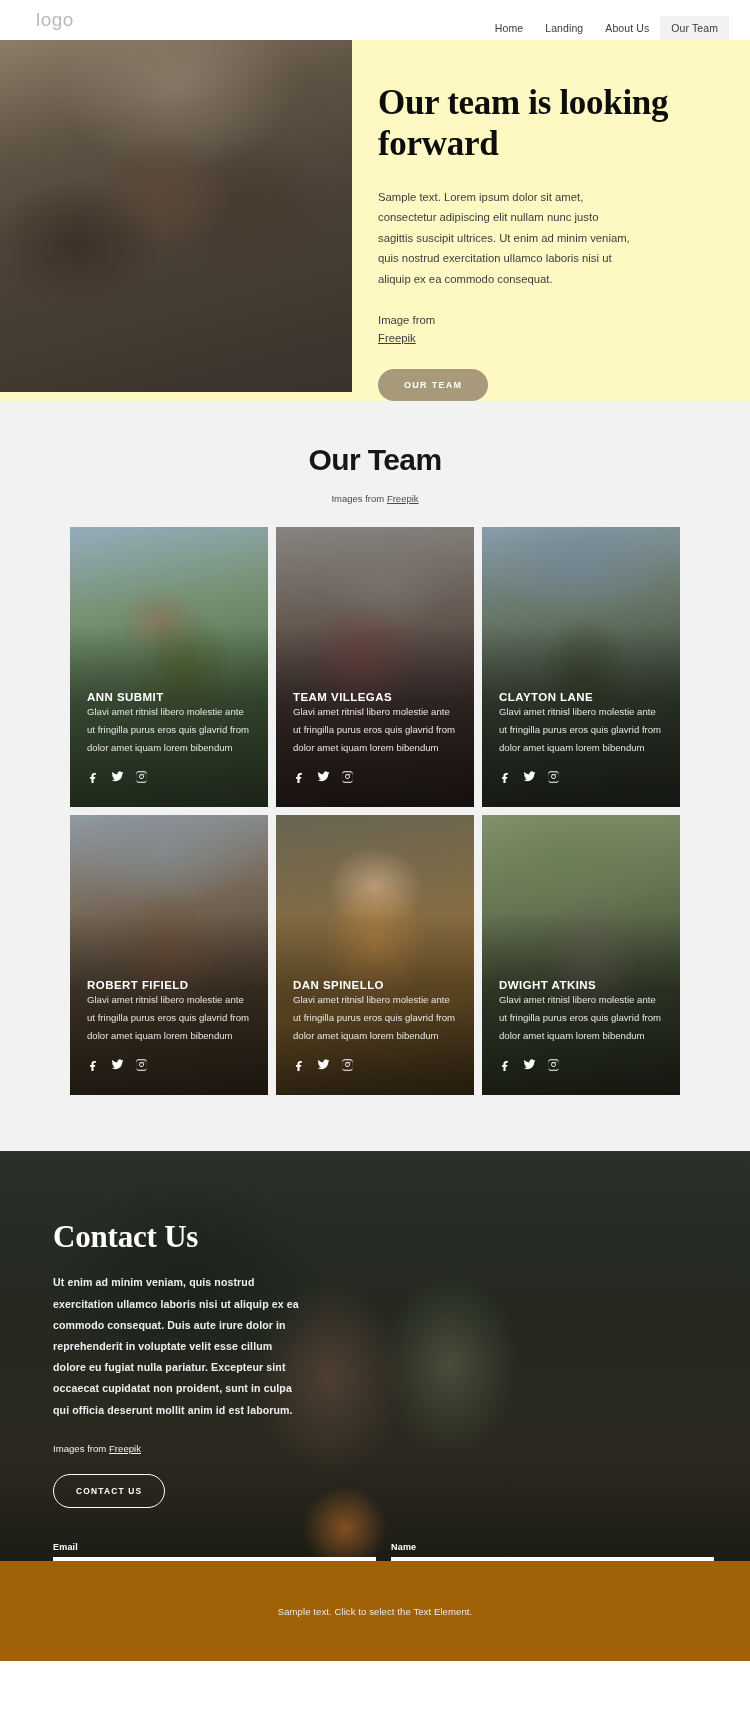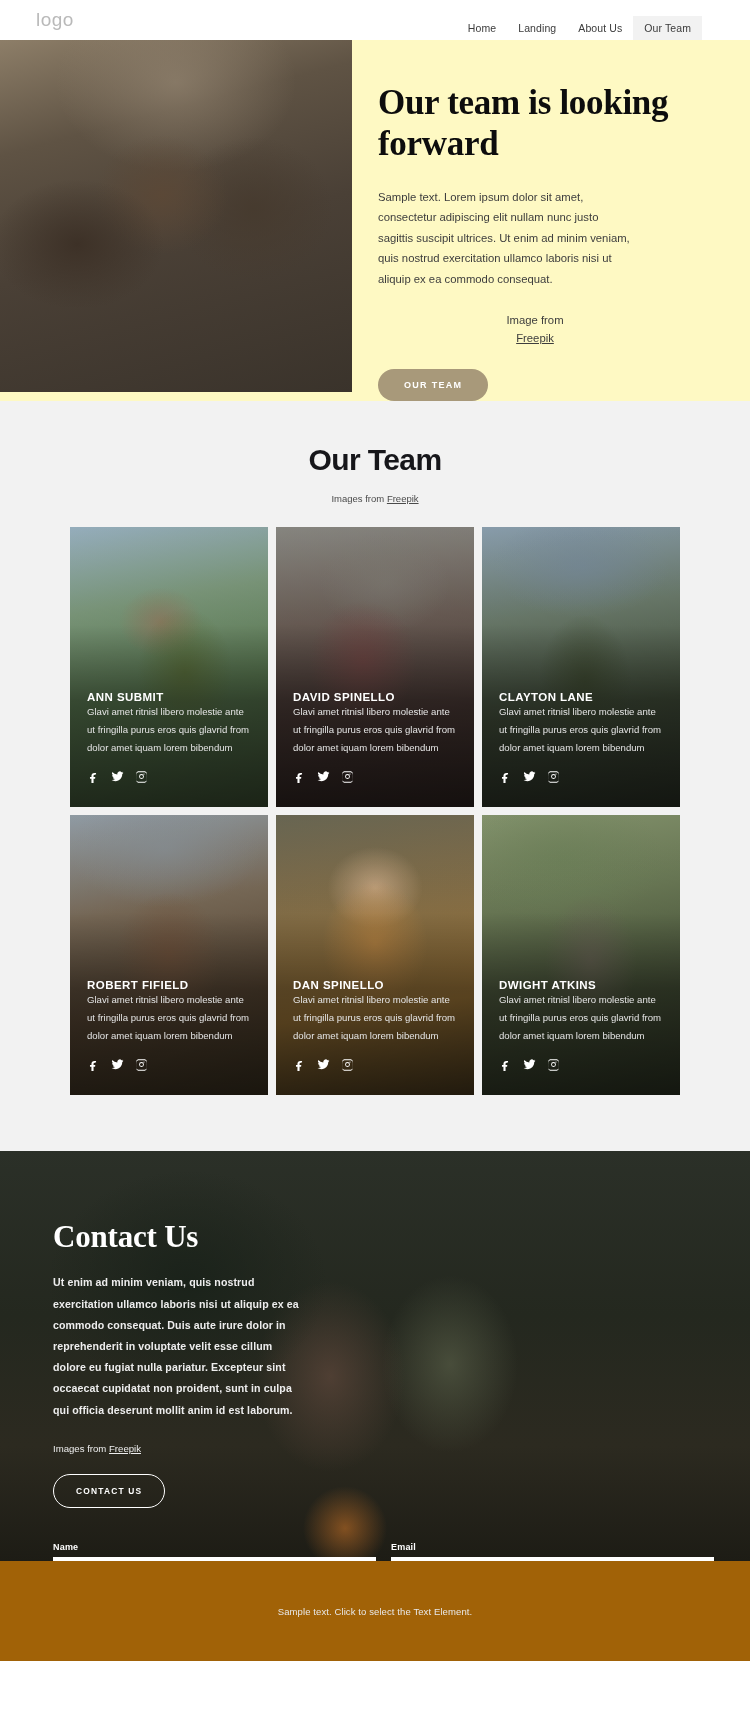--- a/index.html
+++ b/index.html
@@ -12,21 +12,21 @@
   }
   .page { width: 750px; position: relative; overflow: hidden; }
 
   
   .header {
     height: 40px;
     background: #ffffff;
     display: flex;
     align-items: center;
     justify-content: space-between;
-    padding: 0 48px 0 36px;
+    padding: 0 21px 0 36px;
   }
   .logo {
     font-size: 19px;
     color: #b9b9b9;
     font-weight: 400;
     letter-spacing: 0.5px;
     font-family: "Liberation Sans", sans-serif;
   }
   .nav { display: flex; align-items: center; gap: 0px; }
   .nav-item {
@@ -67,21 +67,20 @@
     font-size: 11.3px;
     line-height: 1.82;
     color: #3d3d3d;
     max-width: 252px;
   }
   .hero-credit {
     margin-top: 22px;
     font-size: 11.3px;
     line-height: 1.6;
     color: #3d3d3d;
-    text-align: center;
   }
   .hero-credit a { color: #3d3d3d; text-decoration: underline; }
   .btn-primary {
     display: inline-block;
     margin-top: 22px;
     background: #a8997a;
     color: #ffffff;
     border: none;
     border-radius: 20px;
     padding: 11px 26px;
@@ -367,21 +366,21 @@
                 </svg>
               </span>
           </div>
         </div>
       </div>
 
       <div class="card">
         <div class="ph ph-c2"></div>
         <div class="card-shade"></div>
         <div class="card-content">
-          <div class="card-name">DAVID SPINELLO</div>
+          <div class="card-name">TEAM VILLEGAS</div>
           <div class="card-desc">Glavi amet ritnisl libero molestie ante ut fringilla purus eros quis glavrid from dolor amet iquam lorem bibendum</div>
           <div class="card-social">
             <span>
                 <svg viewBox="0 0 24 24">
                   <path d="M14.5 8.5h2.2V5.6c-.4-.05-1.7-.17-3.2-.17-3.2 0-5.3 1.9-5.3 5.4V13H5.5v3.3h2.7V24h3.9v-7.7h2.8l.4-3.3h-3.2v-2.3c0-1 .3-1.7 1.9-1.7z"></path>
                 </svg>
               </span>
             <span>
                 <svg viewBox="0 0 24 24">
                   <path d="M23 4.9c-.8.36-1.7.6-2.6.71.94-.56 1.66-1.45 2-2.5-.88.52-1.85.9-2.88 1.1A4.52 4.52 0 0 0 11.7 8.3 12.8 12.8 0 0 1 2.4 3.6a4.5 4.5 0 0 0 1.4 6.03 4.5 4.5 0 0 1-2.05-.57v.06a4.52 4.52 0 0 0 3.63 4.43c-.66.18-1.36.2-2.04.08a4.53 4.53 0 0 0 4.23 3.14A9.06 9.06 0 0 1 1 18.6a12.78 12.78 0 0 0 6.92 2.03c8.3 0 12.85-6.88 12.85-12.85l-.02-.58A9.17 9.17 0 0 0 23 4.9z"></path>
@@ -510,25 +509,25 @@
         <h2 class="contact-title">Contact Us</h2>
         <p class="contact-body">Ut enim ad minim veniam, quis nostrud exercitation ullamco laboris nisi ut aliquip ex ea commodo consequat. Duis aute irure dolor in reprehenderit in voluptate velit esse cillum dolore eu fugiat nulla pariatur. Excepteur sint occaecat cupidatat non proident, sunt in culpa qui officia deserunt mollit anim id est laborum.</p>
         <div class="contact-credit">
           <span>Images from </span><a href="#">Freepik</a>
         </div>
         <button class="btn-outline">CONTACT US</button>
       </div>
       <div class="contact-form">
         <div class="form-row">
           <div class="form-group">
+            <label class="form-label">Email</label>
+            <input class="form-input" type="text" value="" style="">
+          </div>
+          <div class="form-group">
             <label class="form-label">Name</label>
-            <input class="form-input" type="text" value="" style="">
-          </div>
-          <div class="form-group">
-            <label class="form-label">Email</label>
             <input class="form-input" type="text" value="" style="">
           </div>
         </div>
         <div class="form-group">
           <label class="form-label">Address</label>
           <input class="form-input" type="text" value="" style="">
         </div>
         <div class="form-group">
           <label class="form-label">Message</label>
           <textarea class="form-textarea" style=""></textarea>

